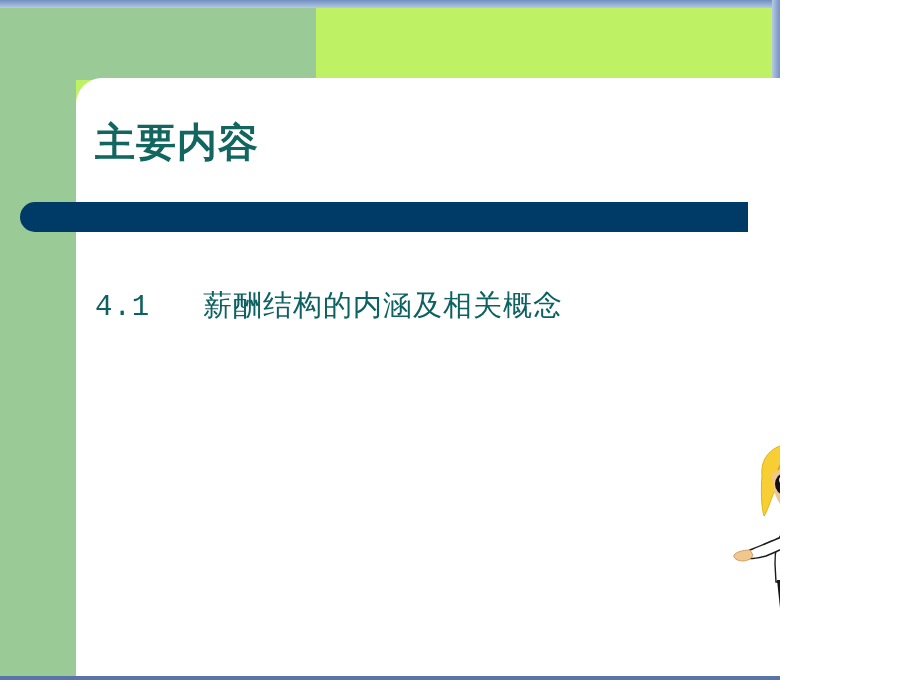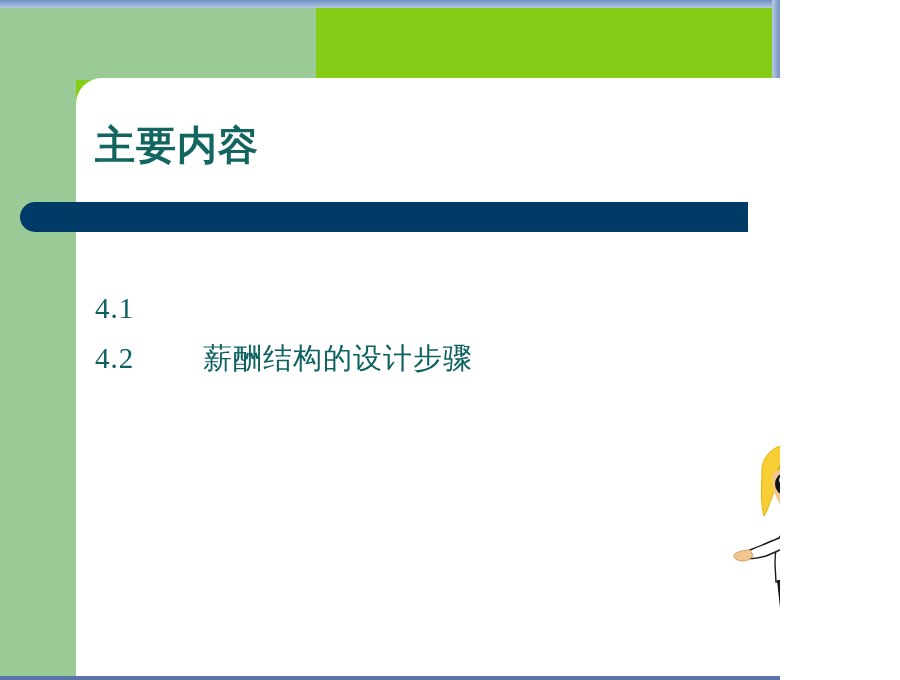--- a/index.html
+++ b/index.html
@@ -5,22 +5,22 @@
   html, body {
     margin: 0;
     padding: 0;
     background: #ffffff;
   }
   #slide {
     position: relative;
     width: 780px;
     height: 680px;
     overflow: hidden;
-    background: #84cc16;
-    font-family: Liberation Serif, serif;
+    background: #bef264;
+    font-family: Liberation Mono, monospace;
   }
 
   
   .frame-top {
     position: absolute;
     left: 0; top: 0;
     width: 900px; height: 8px;
     background: linear-gradient(to bottom, #6f8fc0 0%, #8fa9d2 45%, #b7c9e4 100%);
   }
   .frame-right {
@@ -124,24 +124,21 @@
   <div class="green-block"></div>
   <div class="white-card"></div>
 
   <div class="slide-title">主要内容</div>
 
   <div class="navy-bar"></div>
 
   <div class="body-list">
     <div class="body-row">
       <span class="body-num">4.1</span>
-    </div>
-    <div class="body-row">
-      <span class="body-num">4.2</span>
-      <span class="body-text">薪酬结构的设计步骤</span>
+      <span class="body-text">薪酬结构的内涵及相关概念</span>
     </div>
     <div class="body-row">
     </div>
   </div>
 
   <div class="character">
     <svg width="140" height="215" viewBox="0 0 140 215" xmlns="http://www.w3.org/2000/svg">
 
       <path d="M34 36 C32 14 48 4 66 3 C88 2 104 12 107 32 C110 50 106 68 99 78
                C96 70 94 58 92 50 C80 56 60 58 46 52 C42 62 39 72 36 76 C33 66 33 48 34 36 Z" fill="#f7cf35" stroke="#e0b410" stroke-width="1"></path>

